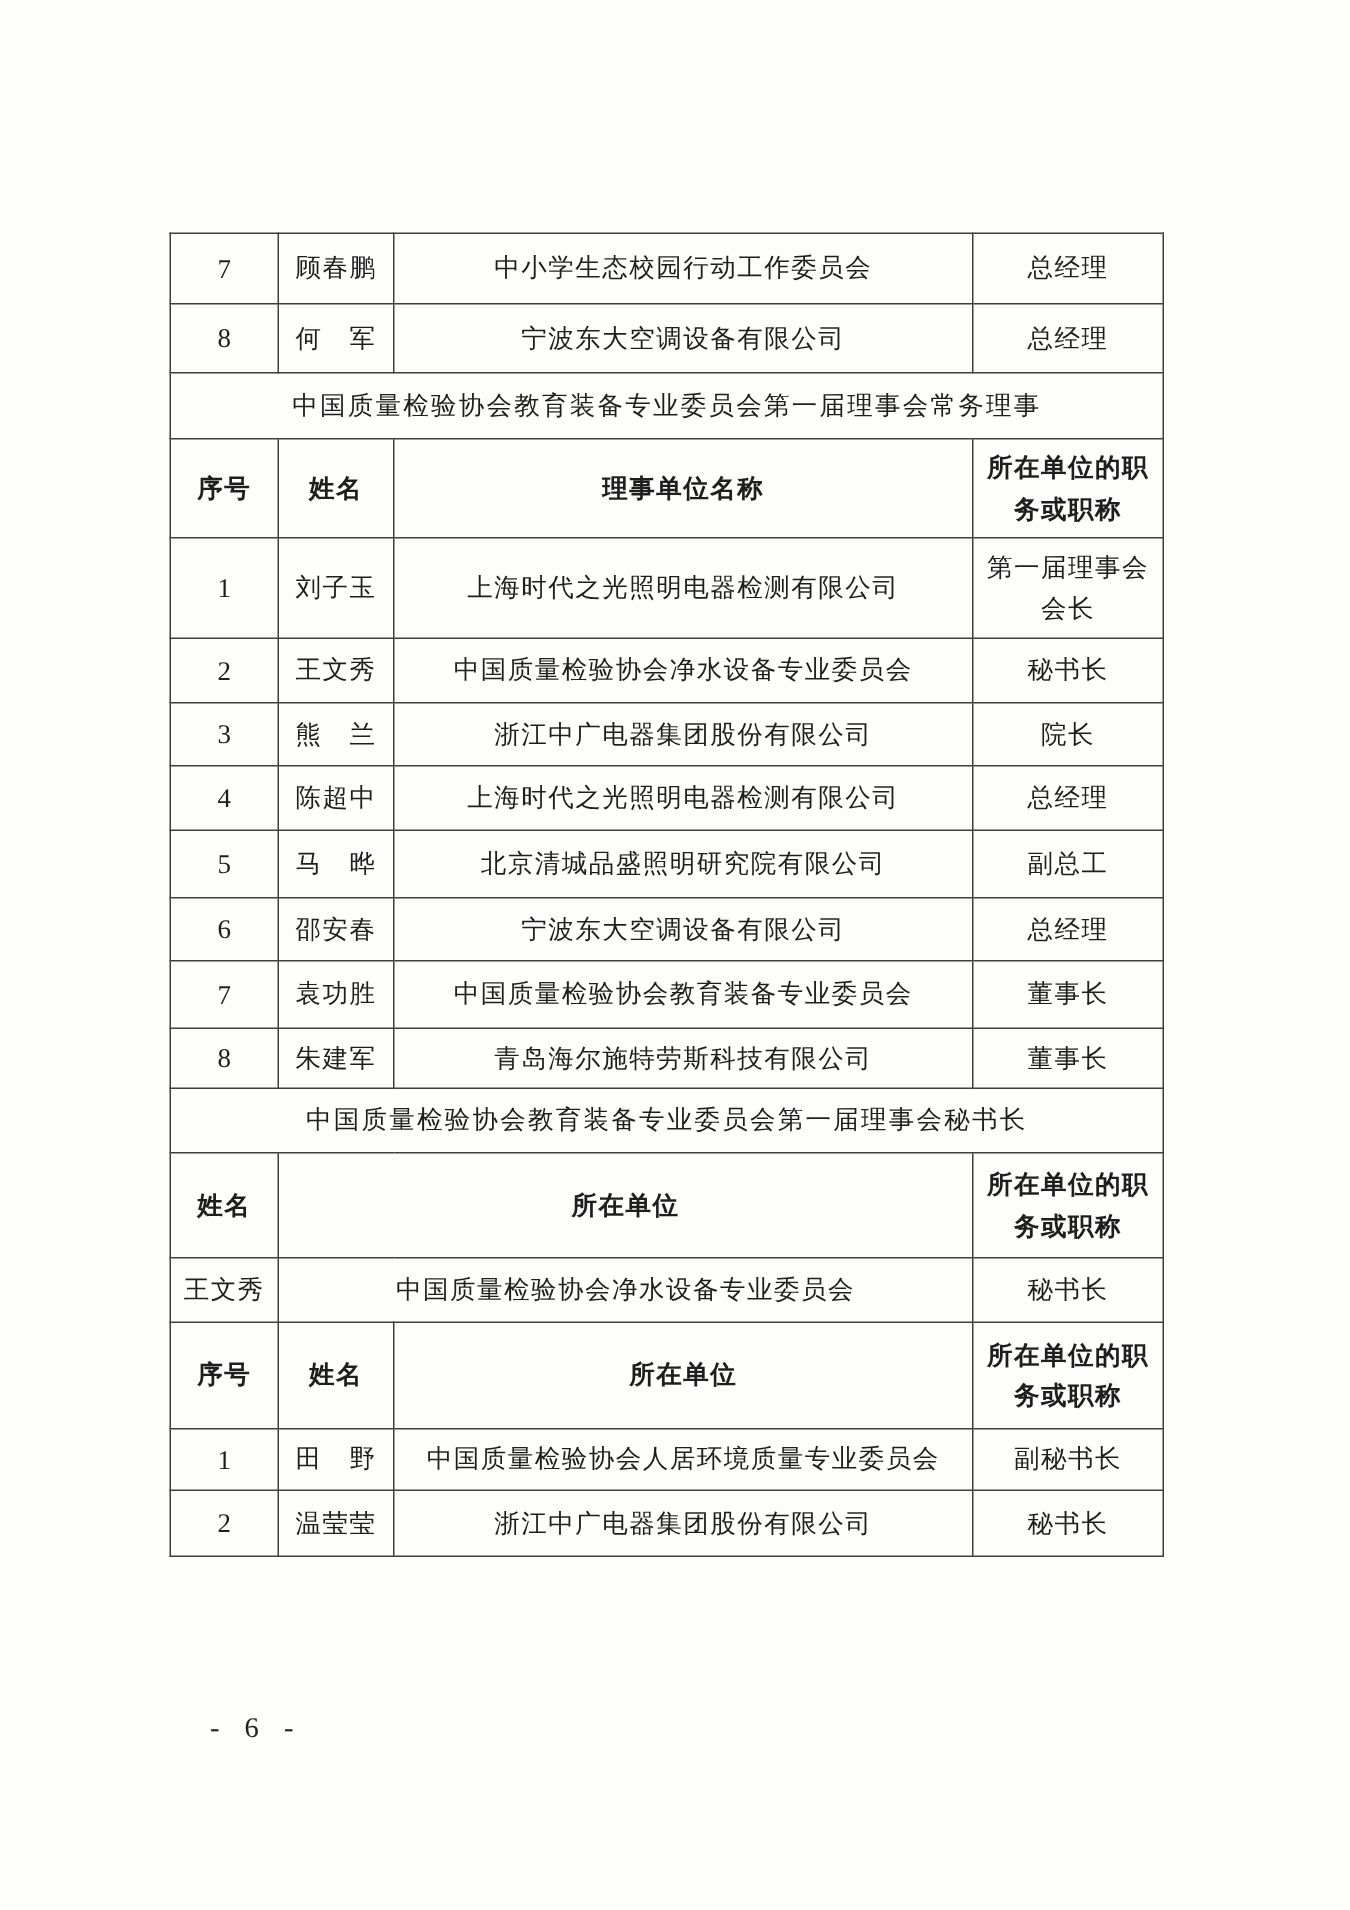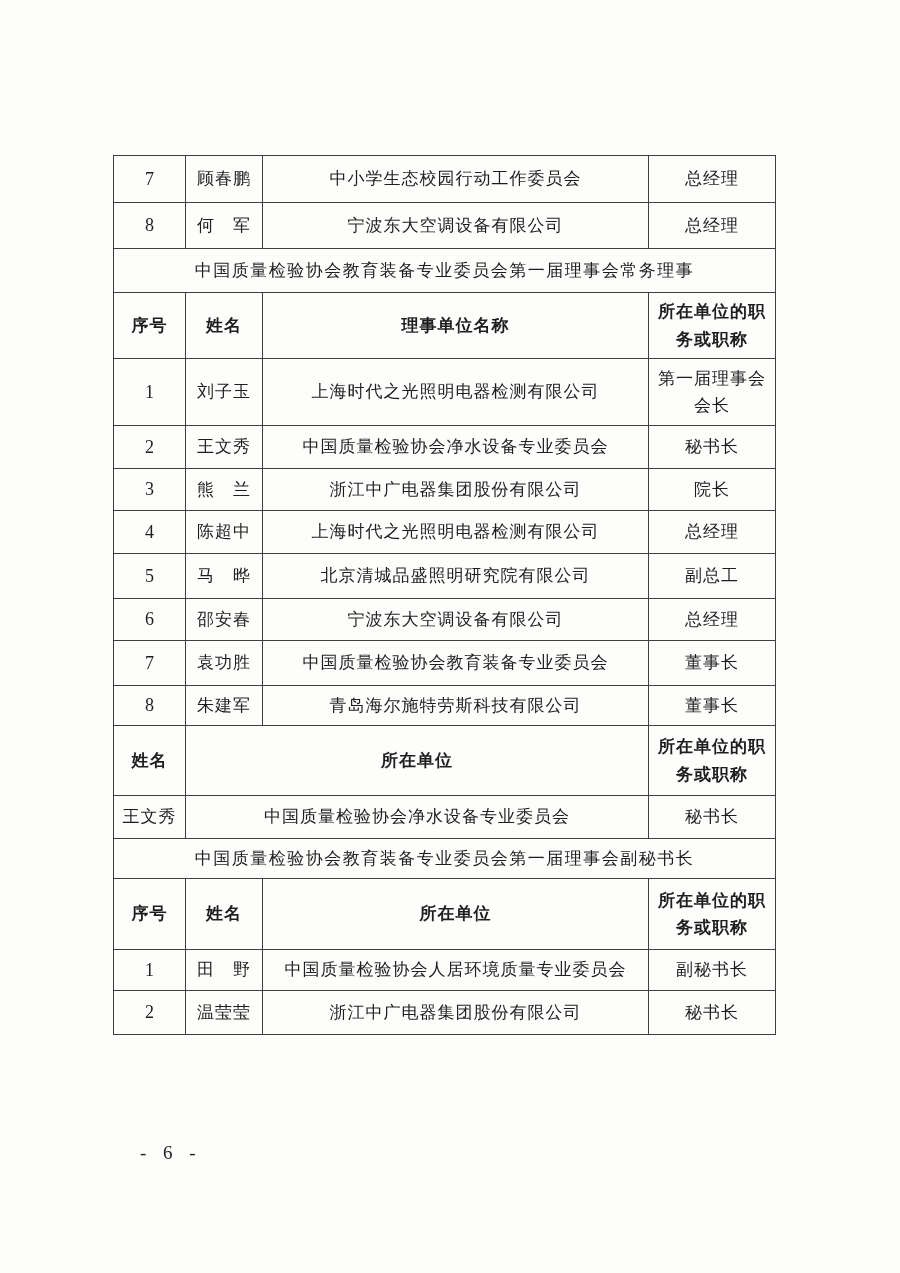--- a/index.html
+++ b/index.html
@@ -134,34 +134,34 @@
       <td>中国质量检验协会教育装备专业委员会</td>
       <td>董事长</td>
     </tr>
     <tr style="height:40px">
       <td class="seq">8</td>
       <td>朱建军</td>
       <td>青岛海尔施特劳斯科技有限公司</td>
       <td>董事长</td>
     </tr>
 
+    <tr style="height:43px">
+      <td class="band" colspan="4">中国质量检验协会教育装备专业委员会第一届理事会秘书长</td>
+    </tr>
     <tr style="height:70px">
       <td class="hd">姓名</td>
       <td class="hd" colspan="2">所在单位</td>
       <td class="hd">所在单位的职务或职称</td>
     </tr>
     <tr style="height:43px">
       <td>王文秀</td>
       <td colspan="2">中国质量检验协会净水设备专业委员会</td>
       <td>秘书长</td>
     </tr>
 
-    <tr style="height:40px">
-      <td class="band" colspan="4">中国质量检验协会教育装备专业委员会第一届理事会副秘书长</td>
-    </tr>
     <tr style="height:71px">
       <td class="hd">序号</td>
       <td class="hd">姓名</td>
       <td class="hd">所在单位</td>
       <td class="hd">所在单位的职务或职称</td>
     </tr>
     <tr style="height:41px">
       <td class="seq">1</td>
       <td>田　野</td>
       <td>中国质量检验协会人居环境质量专业委员会</td>

